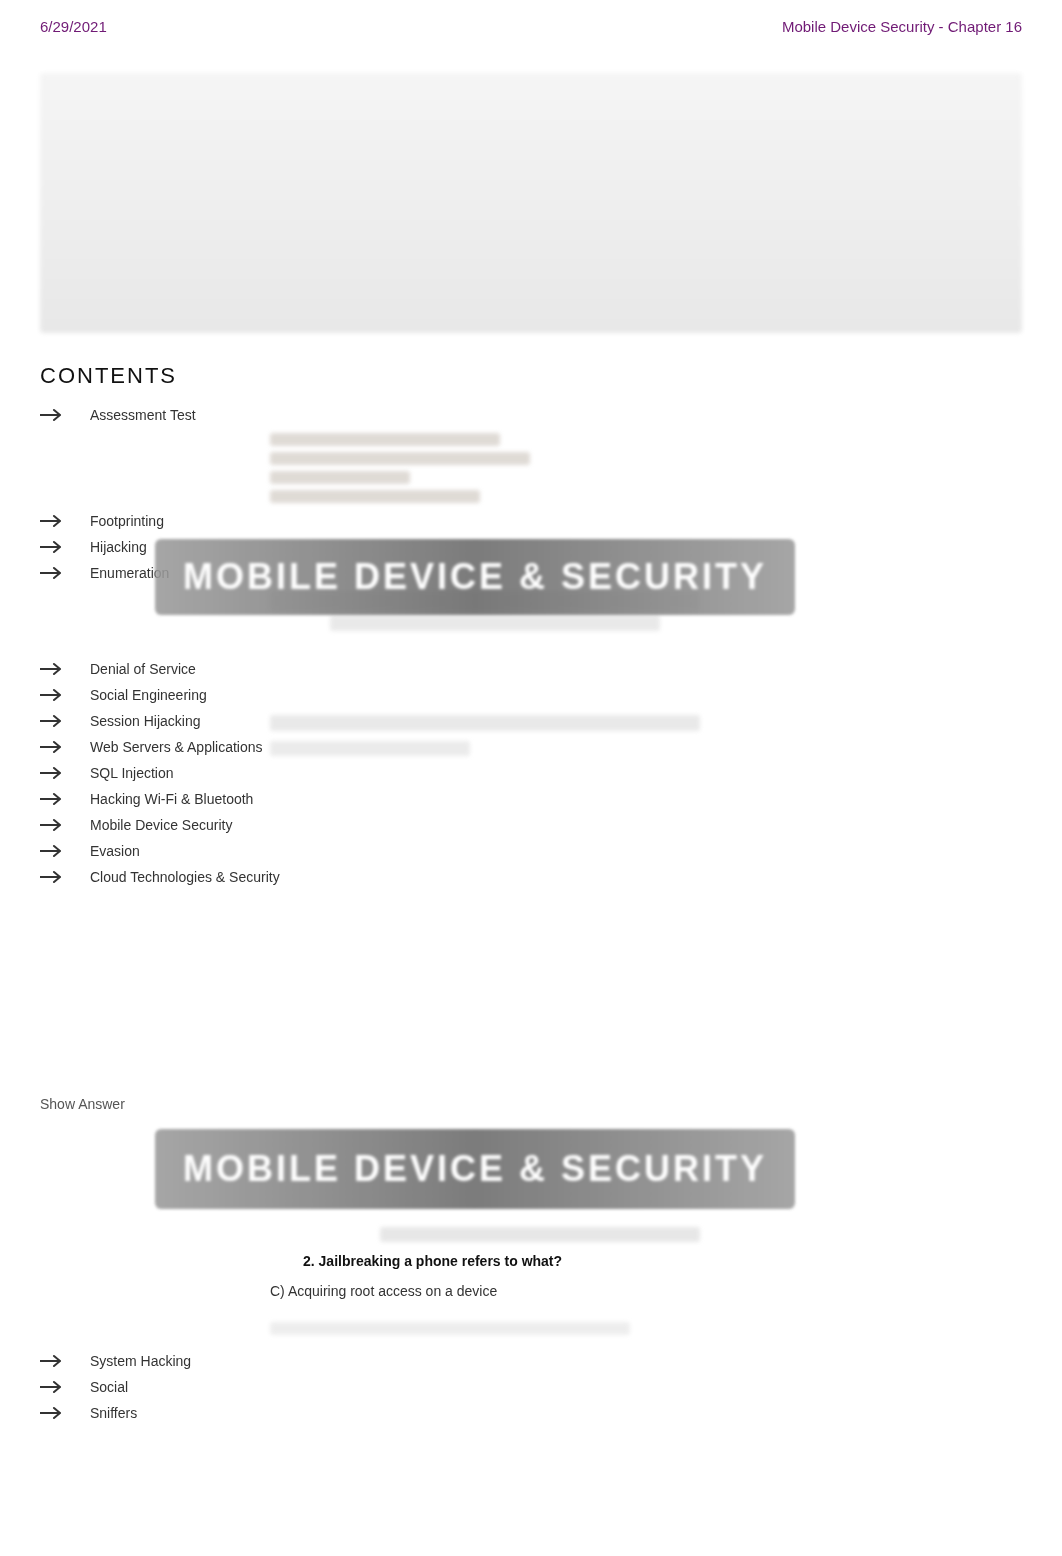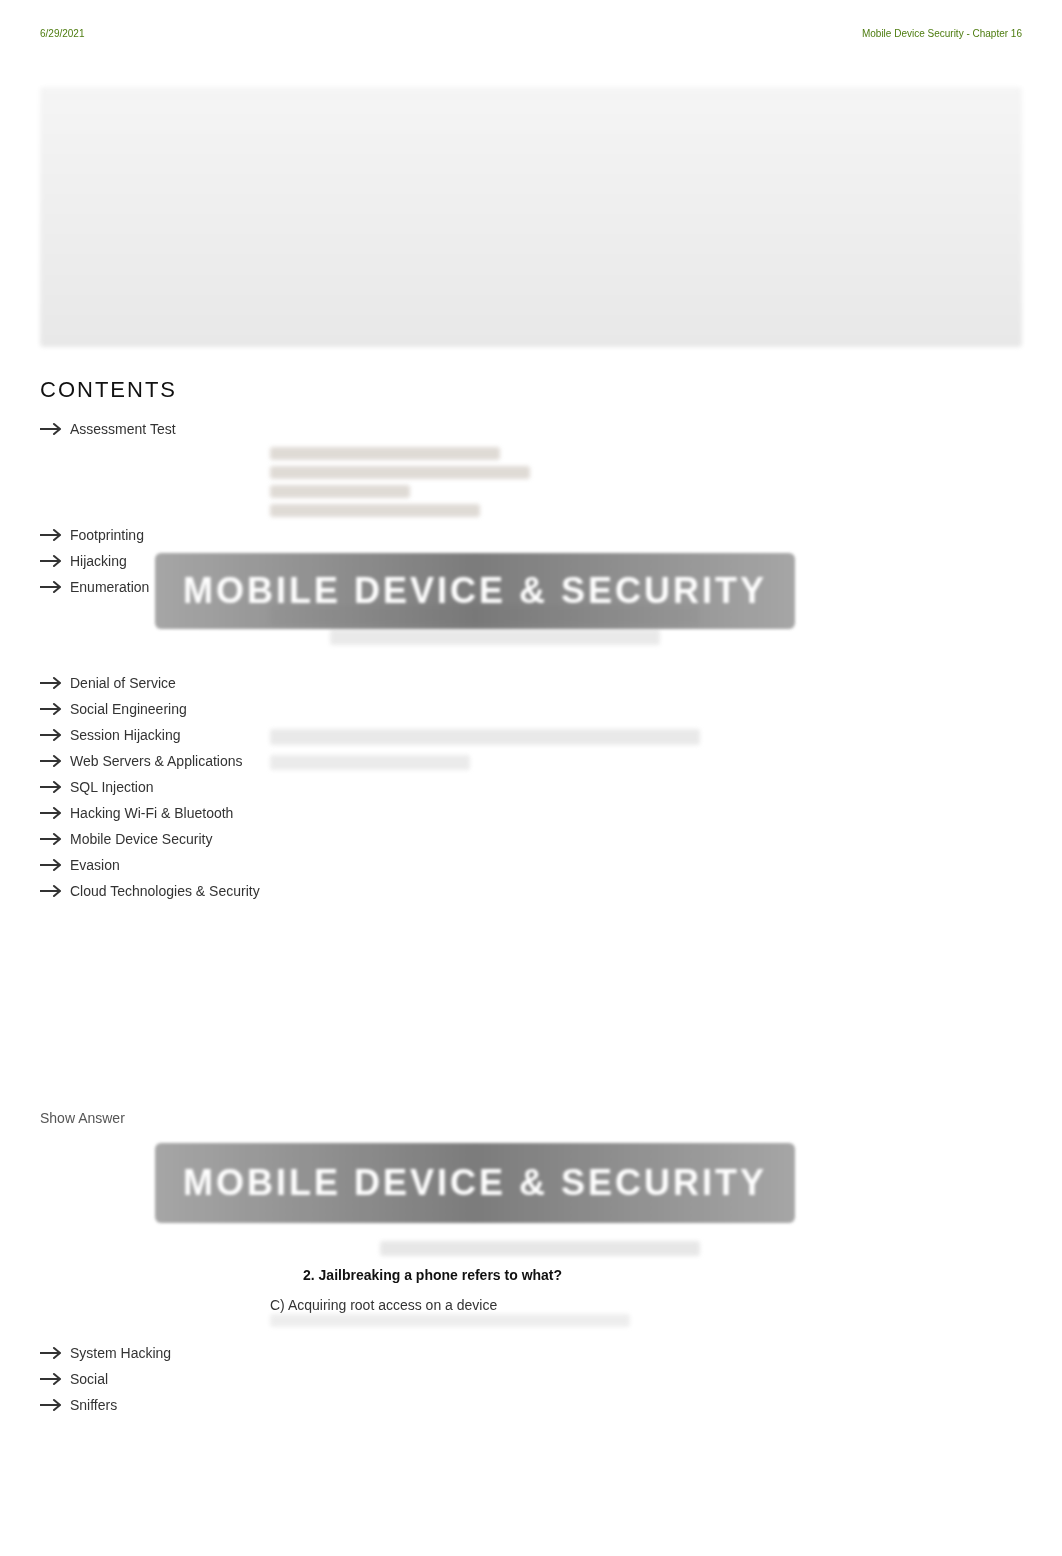--- a/index.html
+++ b/index.html
@@ -14,23 +14,23 @@
       color: #333;
       width: 1062px;
       min-height: 1556px;
       position: relative;
       overflow-x: hidden;
     }
 
     .page-header {
       display: flex;
       justify-content: space-between;
-      padding: 28px 40px;
-      font-size: 10px;
-      color: #4d7c0f;
+      padding: 18px 40px;
+      font-size: 15px;
+      color: #701a75;
     }
 
     
     .top-blurred-area {
       margin: 20px 40px 0 40px;
       height: 260px;
       background: linear-gradient(180deg, #f5f5f5 0%, #e8e8e8 100%);
       border-radius: 4px;
       filter: blur(2px);
     }
@@ -46,20 +46,21 @@
       color: #111;
       margin-bottom: 18px;
     }
 
     .nav-item {
       display: flex;
       align-items: center;
       margin-bottom: 10px;
       font-size: 14px;
       color: #333;
+      gap: 20px;
     }
 
     .arrow-icon {
       display: inline-block;
       width: 22px;
       height: 14px;
       margin-right: 8px;
       flex-shrink: 0;
     }
 
@@ -228,21 +229,21 @@
       <span style="font-size:36px; font-weight:900; color:#fff; letter-spacing:3px; filter:blur(0.5px);">MOBILE DEVICE &amp; SECURITY</span>
     </div>
   </div>
 
   <div style="margin: 4px 0 10px 340px; height:15px; width:320px; background:#d0d0d0; border-radius:3px; filter:blur(2px); opacity:0.5;"></div>
 
   <div style="margin-left:230px; margin-bottom: 12px;">
     <span style="font-size:14px; font-weight:700; color:#111;margin-left:33px;">2. Jailbreaking a phone refers to what?</span>
   </div>
 
-  <div style="margin-left:230px; margin-bottom: 0;">
+  <div style="margin-left:230px; margin-bottom: 22px;">
     <span style="font-size:14px; color:#333;">C) Acquiring root access on a device</span>
   </div>
 
   <div style="margin-left:230px; height:13px; width:360px; background:#ddd; border-radius:3px; filter:blur(2px); opacity:0.5; margin-bottom:18px;"></div>
 
   <div class="nav-item">
     <span class="arrow-icon">
       <svg viewBox="0 0 22 14" fill="none" xmlns="http://www.w3.org/2000/svg">
         <path d="M0 7H20M20 7L14 2M20 7L14 12" stroke="#333" stroke-width="2" stroke-linecap="round" stroke-linejoin="round"></path>
       </svg>

